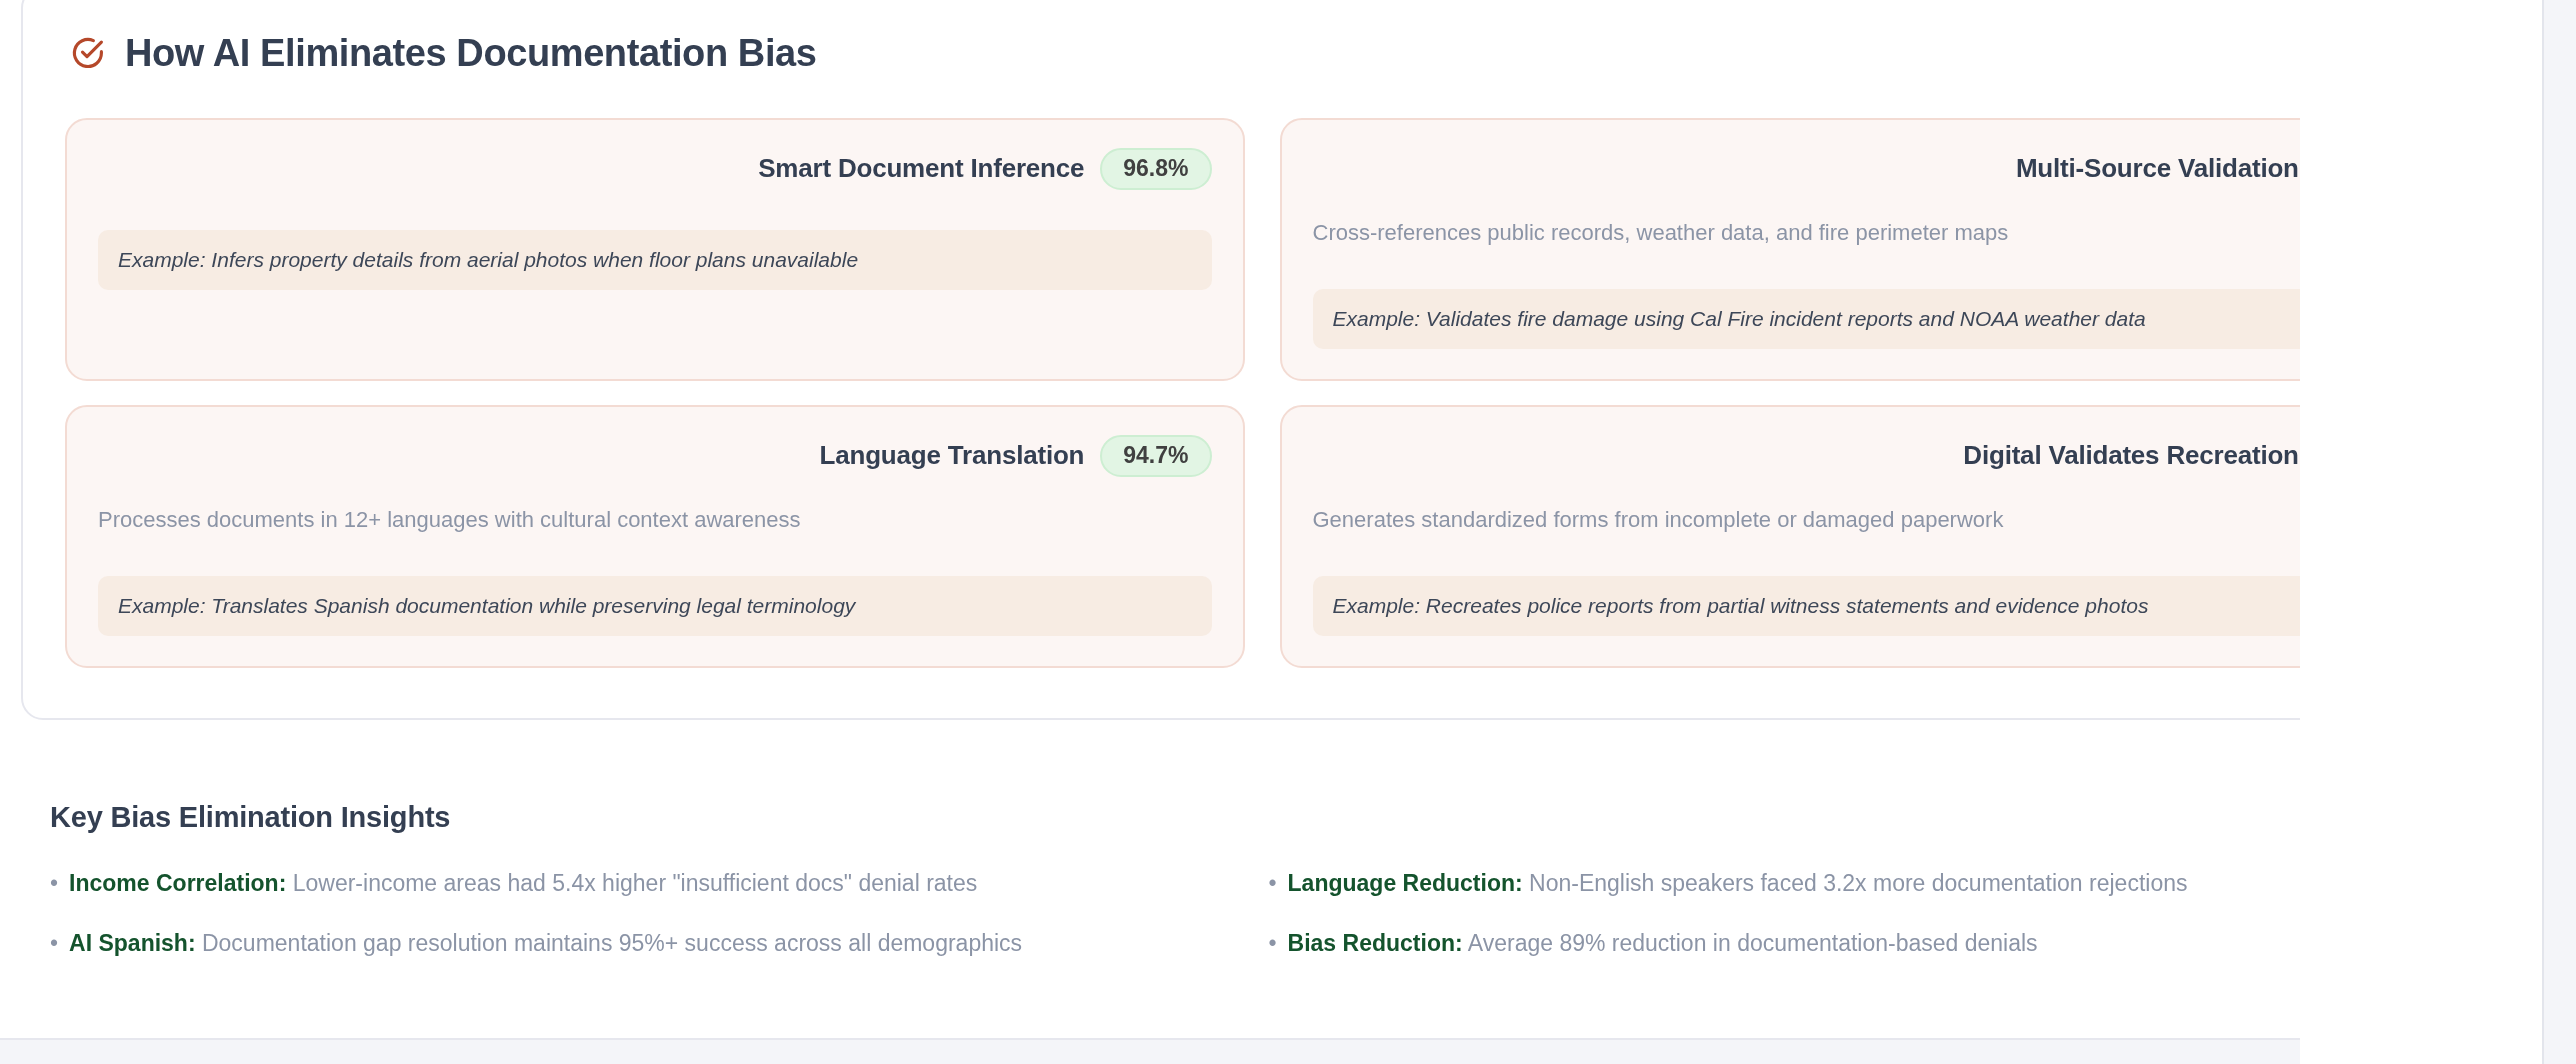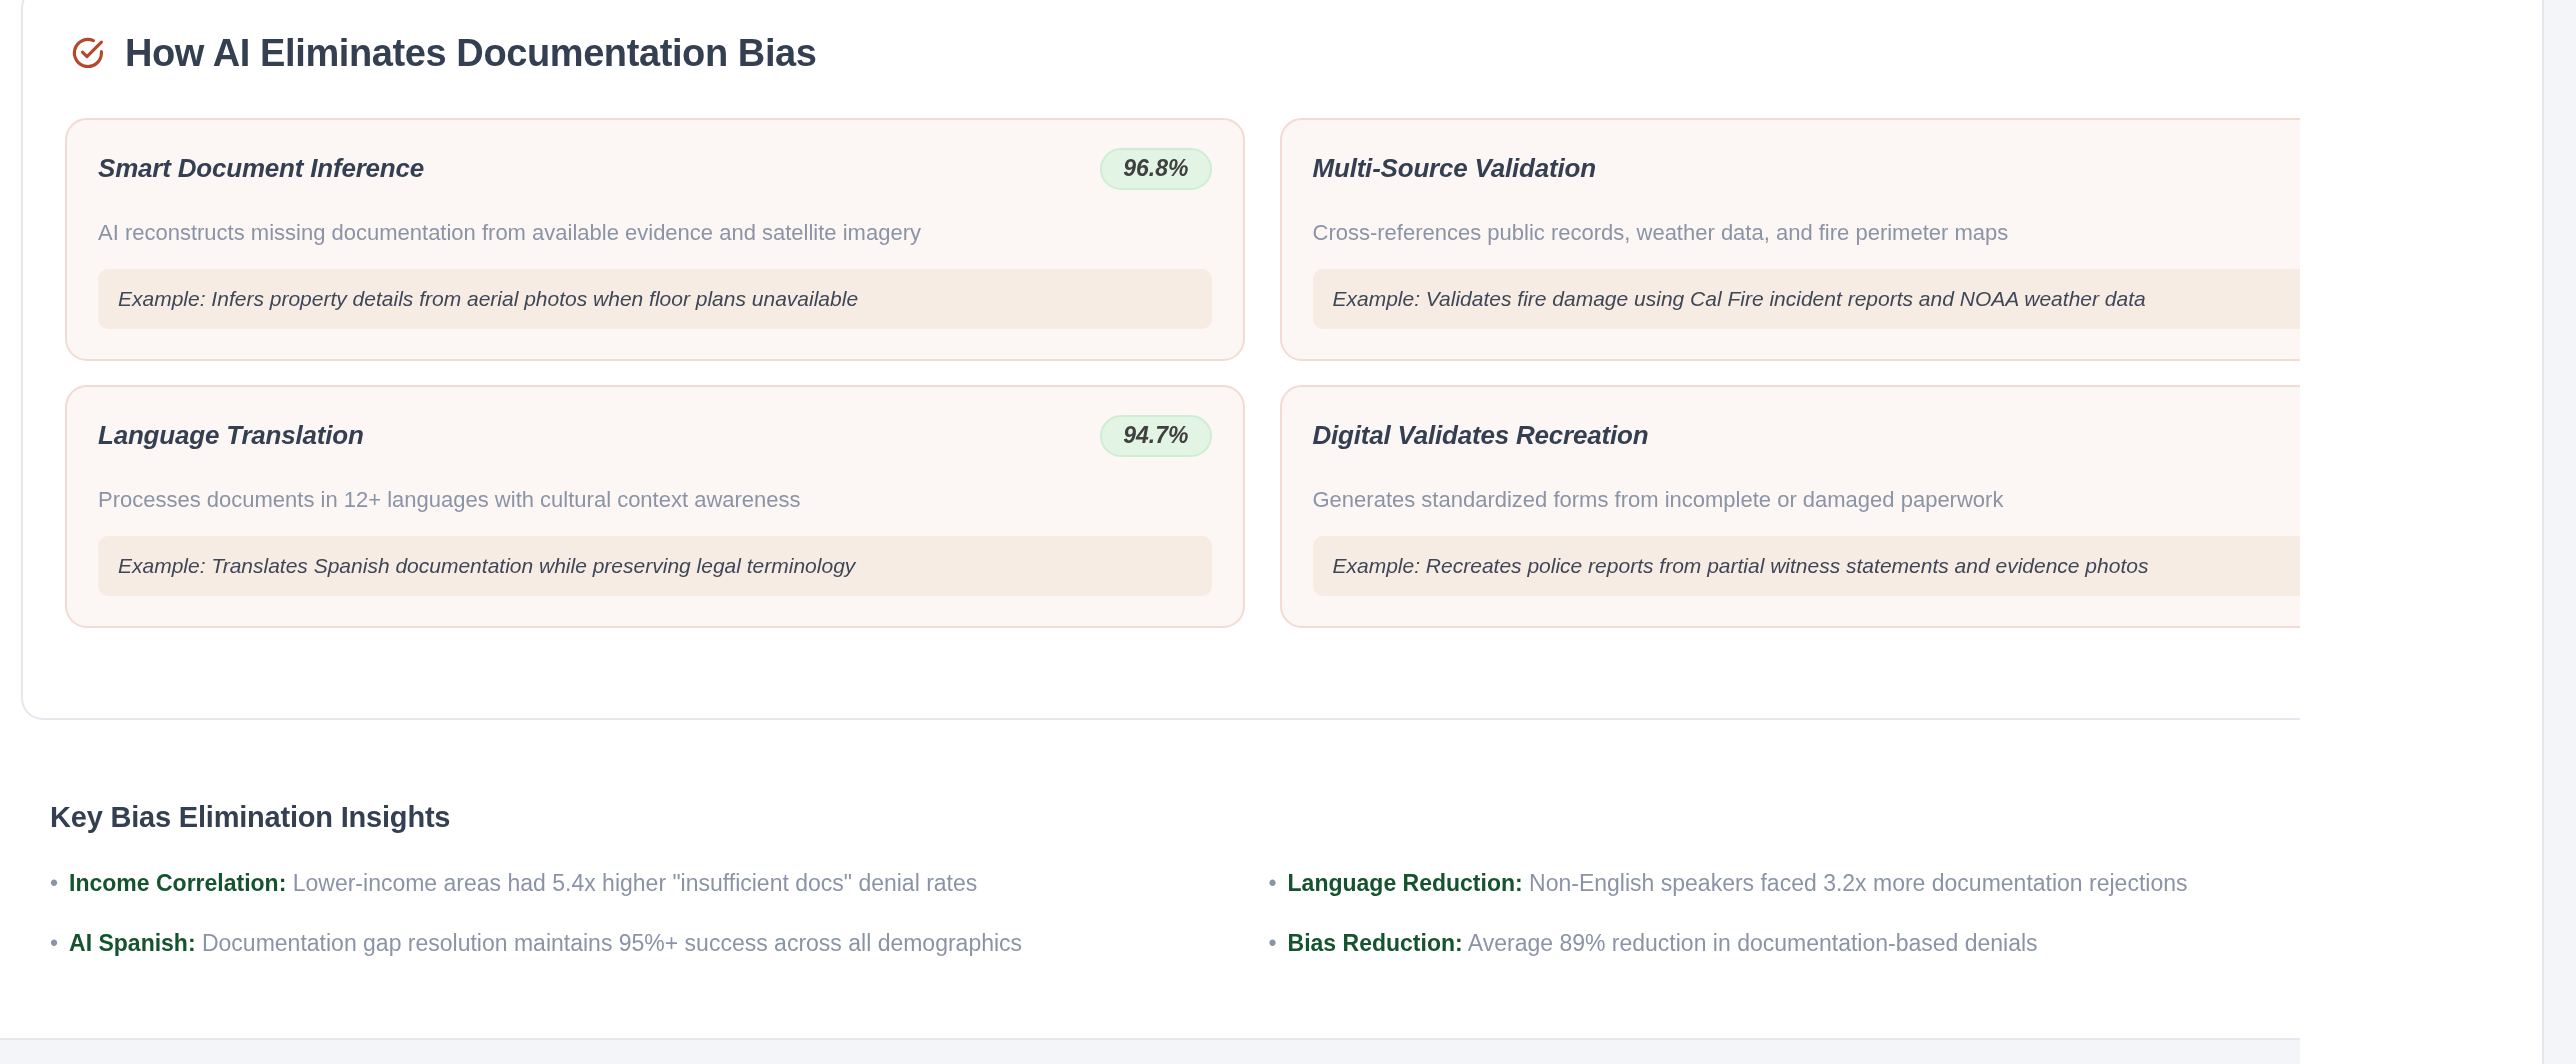--- a/index.html
+++ b/index.html
@@ -88,23 +88,22 @@
     background: #fcf6f4;
     border: 2px solid #f3dbd3;
     border-radius: 22px;
     padding: 28px 31px 30px 31px;
     min-height: 233px;
   }
 
   .card-head {
     display: flex;
     align-items: center;
-    justify-content: space-between;
+    justify-content: flex-end;
     gap: 16px;
-    font-style: italic;
   }
 
   .card-title {
     font-size: 26px;
     font-weight: 700;
     color: #343f52;
     letter-spacing: -0.2px;
     line-height: 1.15;
   }
 
@@ -123,21 +122,21 @@
 
   .card-desc {
     margin-top: 28px;
     font-size: 22px;
     color: #8b94a6;
     line-height: 1.4;
     font-weight: 400;
   }
 
   .example-box {
-    margin-top: 20px;
+    margin-top: 40px;
     background: #f7ece3;
     border-radius: 10px;
     padding: 16px 20px 17px 20px;
   }
 
   .example-text {
     font-size: 21px;
     font-style: italic;
     color: #3d4758;
     line-height: 1.3;
@@ -226,21 +225,20 @@
       <h1 class="panel-title">How AI Eliminates Documentation Bias</h1>
     </header>
 
     <div class="card-grid">
 
       <article class="method-card">
         <div class="card-head">
           <h2 class="card-title">Smart Document Inference</h2>
           <span class="accuracy-badge">96.8%</span>
         </div>
-        <p class="card-desc">AI reconstructs missing documentation from available evidence and satellite imagery</p>
         <div class="example-box">
           <p class="example-text">Example: Infers property details from aerial photos when floor plans unavailable</p>
         </div>
       </article>
 
       <article class="method-card">
         <div class="card-head">
           <h2 class="card-title">Multi-Source Validation</h2>
           <span class="accuracy-badge">98.2%</span>
         </div>

